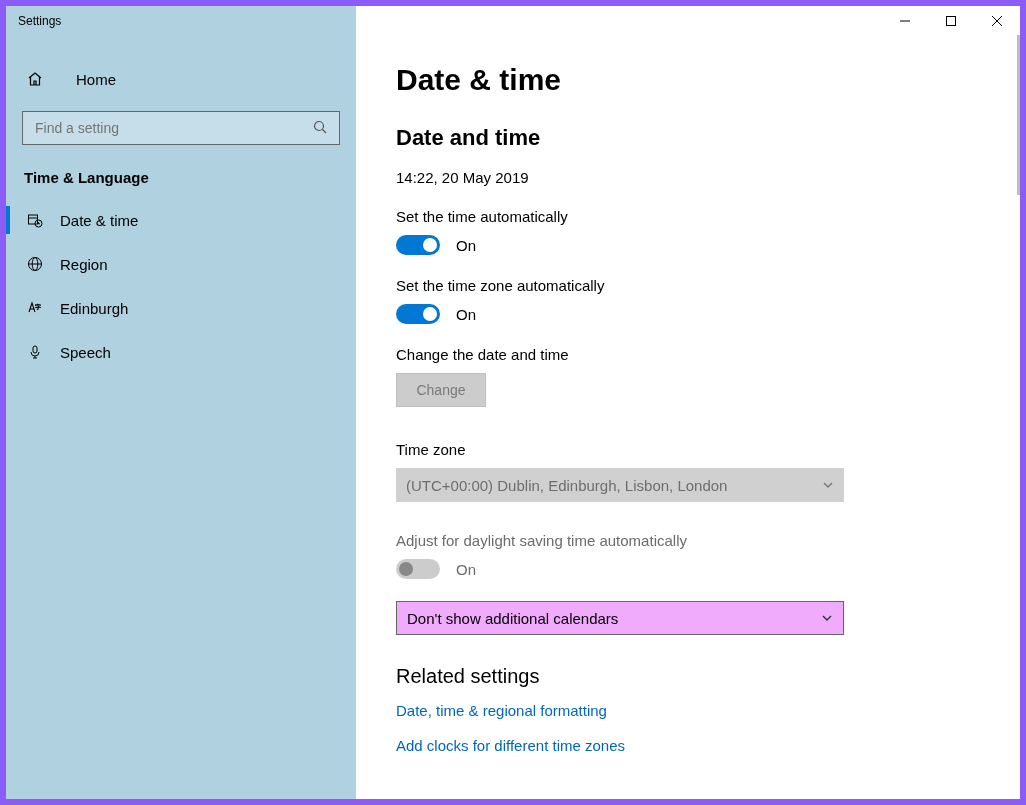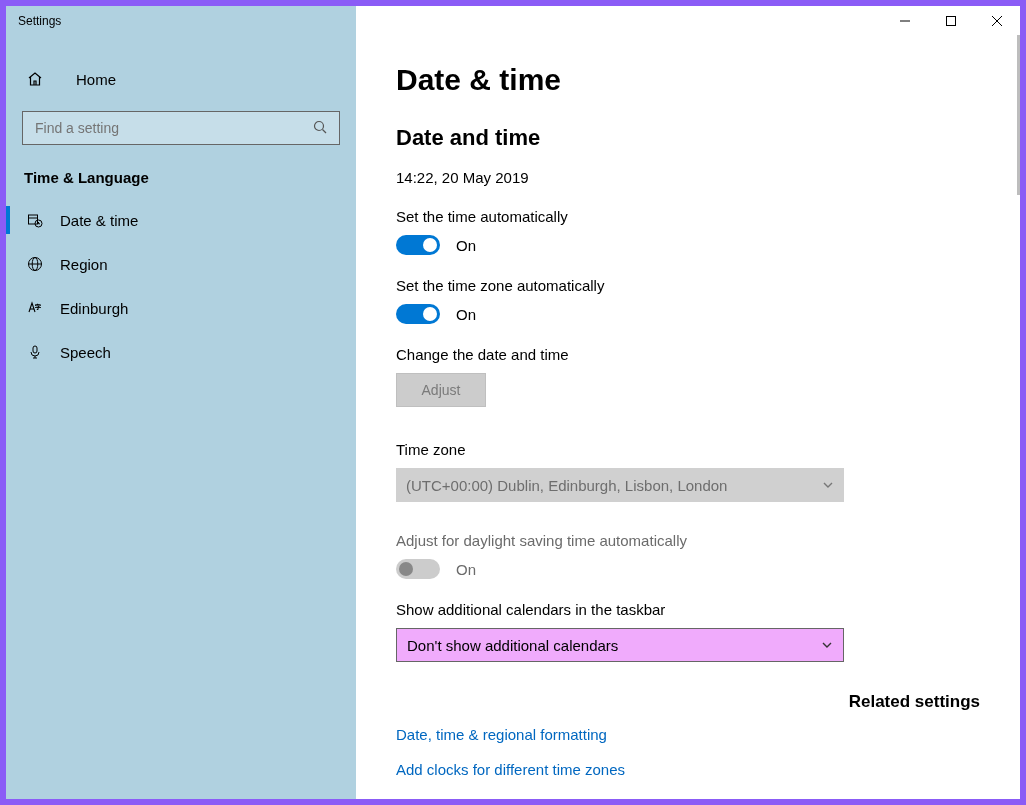--- a/index.html
+++ b/index.html
@@ -83,21 +83,21 @@
     color:#7a7a7a;font-size:14px;display:flex;align-items:center;justify-content:center;margin-bottom:34px;
   }
   .select{
     width:448px;height:34px;display:flex;align-items:center;justify-content:space-between;
     padding:0 10px;font-size:15px;margin-bottom:30px;
   }
   .select.disabled{background:var(--select-disabled-bg);color:var(--select-disabled-text);gap:41px;}
   .select.normal{background:#f0abfc;border:1px solid #666;color:#000;}
   .chev{width:12px;height:12px;}
   .related{margin-top:28px;}
-  .related h2{font-weight:700;font-size:17px;margin:0 0 14px 0;text-align:right;}
+  .related h2{font-weight:400;font-size:20px;margin:0 0 14px 0;}
   .link{color:var(--link);font-size:15px;margin-bottom:18px;display:block;}
   
   .scroll-ind{position:absolute;right:0;top:0;width:3px;height:160px;background:#bdbdbd;}
 </style>
 </head>
 <body>
 
 <div class="window">
 
   <div class="titlebar">
@@ -212,39 +212,38 @@
 
         <div class="setting-label">Set the time zone automatically</div>
         <div class="toggle-row">
           <div class="toggle on">
               <div class="knob"></div>
             </div>
           <span class="toggle-text">On</span>
         </div>
 
         <div class="setting-label">Change the date and time</div>
-        <div class="btn-change">Adjust</div>
+        <div class="btn-change">Change</div>
 
         <div class="setting-label">Time zone</div>
         <div class="select disabled">
           <span>(UTC+00:00) Dublin, Edinburgh, Lisbon, London</span>
           <svg class="chev" viewBox="0 0 12 12" fill="none" stroke="#777" stroke-width="1.4">
               <polyline points="2,4 6,8 10,4"></polyline>
             </svg>
         </div>
 
         <div class="setting-label muted">Adjust for daylight saving time automatically</div>
         <div class="toggle-row">
           <div class="toggle disabled">
               <div class="knob"></div>
             </div>
           <span class="toggle-text muted">On</span>
         </div>
 
-        <div class="setting-label">Show additional calendars in the taskbar</div>
         <div class="select normal">
           <span>Don't show additional calendars</span>
           <svg class="chev" viewBox="0 0 12 12" fill="none" stroke="#333" stroke-width="1.4">
               <polyline points="2,4 6,8 10,4"></polyline>
             </svg>
         </div>
 
         <div class="related">
           <h2>Related settings</h2>
           <a class="link">Date, time &amp; regional formatting</a>

